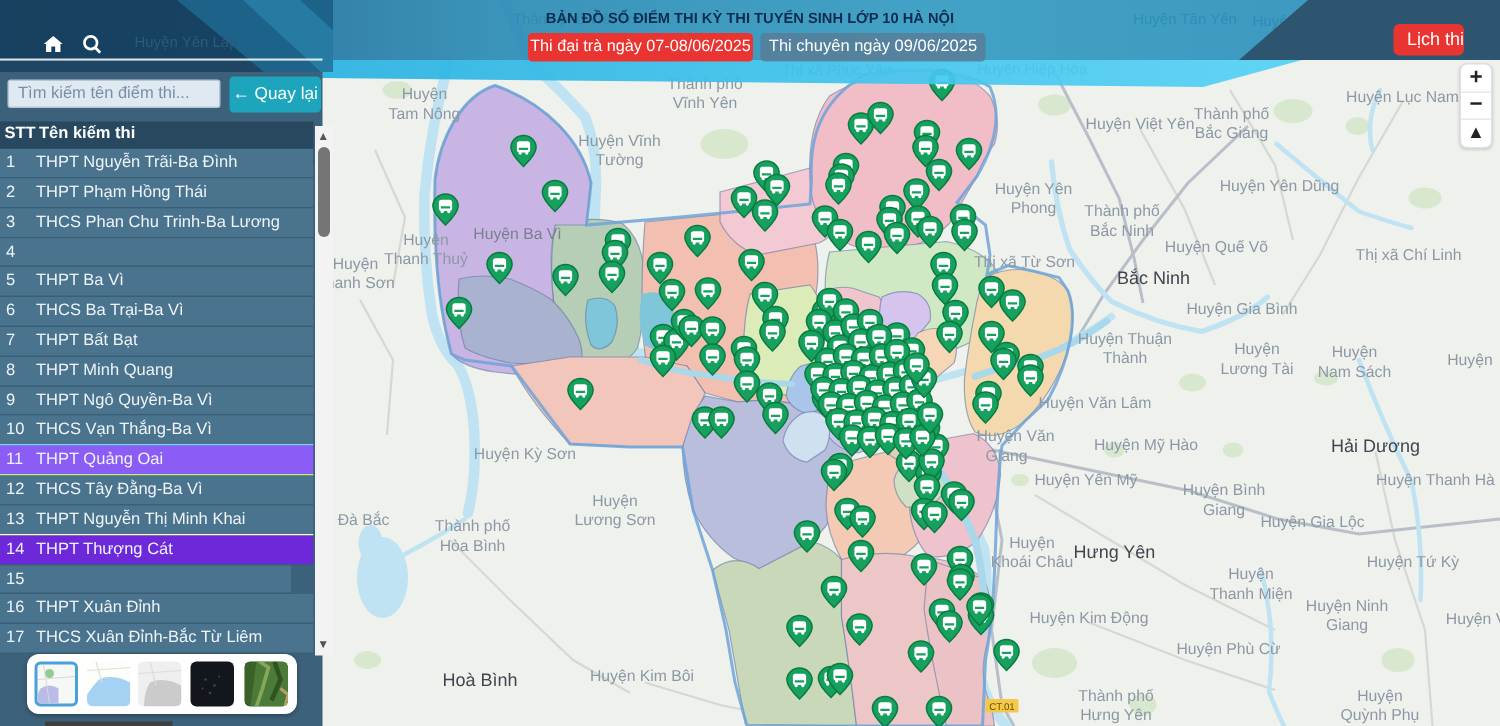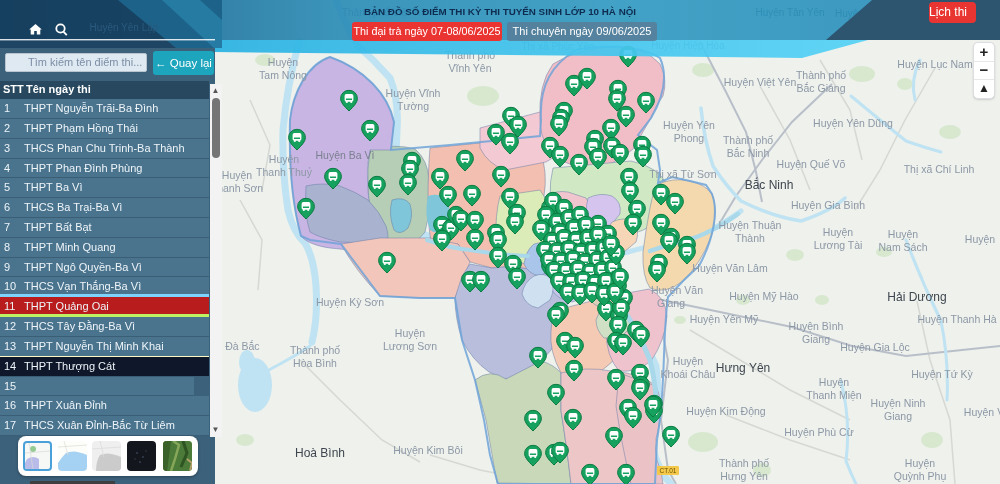--- a/index.html
+++ b/index.html
@@ -393,45 +393,44 @@
 
   <g stroke="#fff" stroke-width="1.8" fill="none">
     <circle cx="60.5" cy="28.5" r="4.2"></circle>
     <line x1="63.6" y1="31.8" x2="66.8" y2="35.2"></line>
   </g>
   <text x="500" y="15" font-size="9.8" font-weight="bold" fill="#0e2c50" text-anchor="middle" font-family="Liberation Sans, sans-serif">BẢN ĐỒ SỐ ĐIỂM THI KỲ THI TUYỂN SINH LỚP 10 HÀ NỘI</text>
 </svg>
 
 <div class="abs" style="left:352px;top:22px;width:150px;height:19px;background:#ea3431;border-radius:3px;color:#fff;font-size:10.8px;line-height:19px;text-align:center;white-space:nowrap">Thi đại trà ngày 07-08/06/2025</div>
 <div class="abs" style="left:507px;top:22px;width:150px;height:19px;background:rgba(88,125,150,0.85);border-radius:3px;color:#fff;font-size:11px;line-height:19px;text-align:center;white-space:nowrap">Thi chuyên ngày 09/06/2025</div>
-<div class="abs" style="left:929px;top:2px;width:47px;height:21px;background:#e93531;border-radius:4px;color:#fff;font-size:12px;line-height:21px;text-align:left">Lịch thi</div>
+<div class="abs" style="left:929px;top:16px;width:47px;height:21px;background:#e93531;border-radius:4px;color:#fff;font-size:12px;line-height:21px;text-align:right">Lịch thi</div>
 
 <div class="abs" style="left:0;top:48px;width:215px;height:436px;background:#3c617a">
-  <div class="abs" style="left:5px;top:5px;width:142px;height:19px;background:#dfe9f2;border:1px solid #b9c6d2;border-radius:2px;color:#7c8ea6;font-size:11px;line-height:17px;padding-left:22px">Tìm kiếm tên điểm thi...</div>
+  <div class="abs" style="left:5px;top:5px;width:142px;height:19px;background:#dfe9f2;border:1px solid #b9c6d2;border-radius:2px;color:#7c8ea6;font-size:11px;line-height:17px;padding-left:6px">Tìm kiếm tên điểm thi...</div>
   <div class="abs" style="left:153px;top:3px;width:61px;height:24px;background:#1ca5bd;border-radius:3px;color:#fff;font-size:11.5px;line-height:24px;text-align:center">← Quay lại</div>
   <div class="abs" style="left:0;top:33.4px;width:209px;height:29px;background:#27485f;color:#fff;font-size:11px;font-weight:bold;line-height:17.8px">
         <span style="position:absolute;left:3px">STT</span>
-        <span style="position:absolute;left:26px">Tên ngày thi</span>
+        <span style="position:absolute;left:26px">Tên kiếm thi</span>
       </div>
   <div class="abs" style="left:0;top:51.2px;width:209px;height:336.8px;overflow:hidden">
         <div style="position:absolute;left:0;top:0.00px;width:209px;height:19.81px;background:#4a748e;border-bottom:1px solid #3a5e76;color:#eef4f8;font-size:11px;line-height:19px">
           <span style="position:absolute;left:4px">1</span>
           <span style="position:absolute;left:24px">THPT Nguyễn Trãi-Ba Đình</span>
         </div>
         <div style="position:absolute;left:0;top:19.81px;width:209px;height:19.81px;background:#4a748e;border-bottom:1px solid #3a5e76;color:#eef4f8;font-size:11px;line-height:19px">
           <span style="position:absolute;left:4px">2</span>
           <span style="position:absolute;left:24px">THPT Phạm Hồng Thái</span>
         </div>
         <div style="position:absolute;left:0;top:39.62px;width:209px;height:19.81px;background:#4a748e;border-bottom:1px solid #3a5e76;color:#eef4f8;font-size:11px;line-height:19px">
           <span style="position:absolute;left:4px">3</span>
-          <span style="position:absolute;left:24px">THCS Phan Chu Trinh-Ba Thành</span>
+          <span style="position:absolute;left:24px">THCS Phan Chu Trinh-Ba Lương</span>
         </div>
         <div style="position:absolute;left:0;top:59.43px;width:209px;height:19.81px;background:#4a748e;border-bottom:1px solid #3a5e76;color:#eef4f8;font-size:11px;line-height:19px">
           <span style="position:absolute;left:4px">4</span>
-          <span style="position:absolute;left:24px">THPT Phan Đình Phùng</span>
         </div>
         <div style="position:absolute;left:0;top:79.24px;width:209px;height:19.81px;background:#4a748e;border-bottom:1px solid #3a5e76;color:#eef4f8;font-size:11px;line-height:19px">
           <span style="position:absolute;left:4px">5</span>
           <span style="position:absolute;left:24px">THPT Ba Vì</span>
         </div>
         <div style="position:absolute;left:0;top:99.05px;width:209px;height:19.81px;background:#4a748e;border-bottom:1px solid #3a5e76;color:#eef4f8;font-size:11px;line-height:19px">
           <span style="position:absolute;left:4px">6</span>
           <span style="position:absolute;left:24px">THCS Ba Trại-Ba Vì</span>
         </div>
         <div style="position:absolute;left:0;top:118.86px;width:209px;height:19.81px;background:#4a748e;border-bottom:1px solid #3a5e76;color:#eef4f8;font-size:11px;line-height:19px">
@@ -439,37 +438,37 @@
           <span style="position:absolute;left:24px">THPT Bất Bạt</span>
         </div>
         <div style="position:absolute;left:0;top:138.67px;width:209px;height:19.81px;background:#4a748e;border-bottom:1px solid #3a5e76;color:#eef4f8;font-size:11px;line-height:19px">
           <span style="position:absolute;left:4px">8</span>
           <span style="position:absolute;left:24px">THPT Minh Quang</span>
         </div>
         <div style="position:absolute;left:0;top:158.48px;width:209px;height:19.81px;background:#4a748e;border-bottom:1px solid #3a5e76;color:#eef4f8;font-size:11px;line-height:19px">
           <span style="position:absolute;left:4px">9</span>
           <span style="position:absolute;left:24px">THPT Ngô Quyền-Ba Vì</span>
         </div>
-        <div style="position:absolute;left:0;top:178.29px;width:209px;height:19.81px;background:#4a748e;border-bottom:3px solid #7dd3fc;color:#eef4f8;font-size:11px;line-height:19px">
+        <div style="position:absolute;left:0;top:178.29px;width:209px;height:19.81px;background:#4a748e;border-bottom:1px solid #7dd3fc;color:#eef4f8;font-size:11px;line-height:19px">
           <span style="position:absolute;left:4px">10</span>
           <span style="position:absolute;left:24px">THCS Vạn Thắng-Ba Vì</span>
         </div>
-        <div style="position:absolute;left:0;top:198.10px;width:209px;height:19.81px;background:#b91c1c;border-bottom:3px solid #bef264;color:#eef4f8;font-size:11px;line-height:19px">
+        <div style="position:absolute;left:0;top:198.10px;width:209px;height:19.81px;background:#8b5cf6;border-bottom:1px solid #bef264;color:#eef4f8;font-size:11px;line-height:19px">
           <span style="position:absolute;left:4px">11</span>
           <span style="position:absolute;left:24px">THPT Quảng Oai</span>
         </div>
         <div style="position:absolute;left:0;top:217.91px;width:209px;height:19.81px;background:#4a748e;border-bottom:1px solid #3a5e76;color:#eef4f8;font-size:11px;line-height:19px">
           <span style="position:absolute;left:4px">12</span>
           <span style="position:absolute;left:24px">THCS Tây Đằng-Ba Vì</span>
         </div>
         <div style="position:absolute;left:0;top:237.72px;width:209px;height:19.81px;background:#4a748e;border-bottom:1px solid #fef9c3;color:#eef4f8;font-size:11px;line-height:19px">
           <span style="position:absolute;left:4px">13</span>
           <span style="position:absolute;left:24px">THPT Nguyễn Thị Minh Khai</span>
         </div>
-        <div style="position:absolute;left:0;top:257.53px;width:209px;height:19.81px;background:#0f172a;border-bottom:1px solid #3a5e76;color:#eef4f8;font-size:11px;line-height:19px">
+        <div style="position:absolute;left:0;top:257.53px;width:209px;height:19.81px;background:#6d28d9;border-bottom:1px solid #3a5e76;color:#eef4f8;font-size:11px;line-height:19px">
           <span style="position:absolute;left:4px">14</span>
           <span style="position:absolute;left:24px">THPT Thượng Cát</span>
         </div>
         <div style="position:absolute;left:0;top:277.34px;width:194px;height:19.81px;background:#4a748e;border-bottom:1px solid #3a5e76;color:#eef4f8;font-size:11px;line-height:19px">
           <span style="position:absolute;left:4px">15</span>
         </div>
         <div style="position:absolute;left:0;top:297.15px;width:209px;height:19.81px;background:#4a748e;border-bottom:1px solid #3a5e76;color:#eef4f8;font-size:11px;line-height:19px">
           <span style="position:absolute;left:4px">16</span>
           <span style="position:absolute;left:24px">THPT Xuân Đỉnh</span>
         </div>

